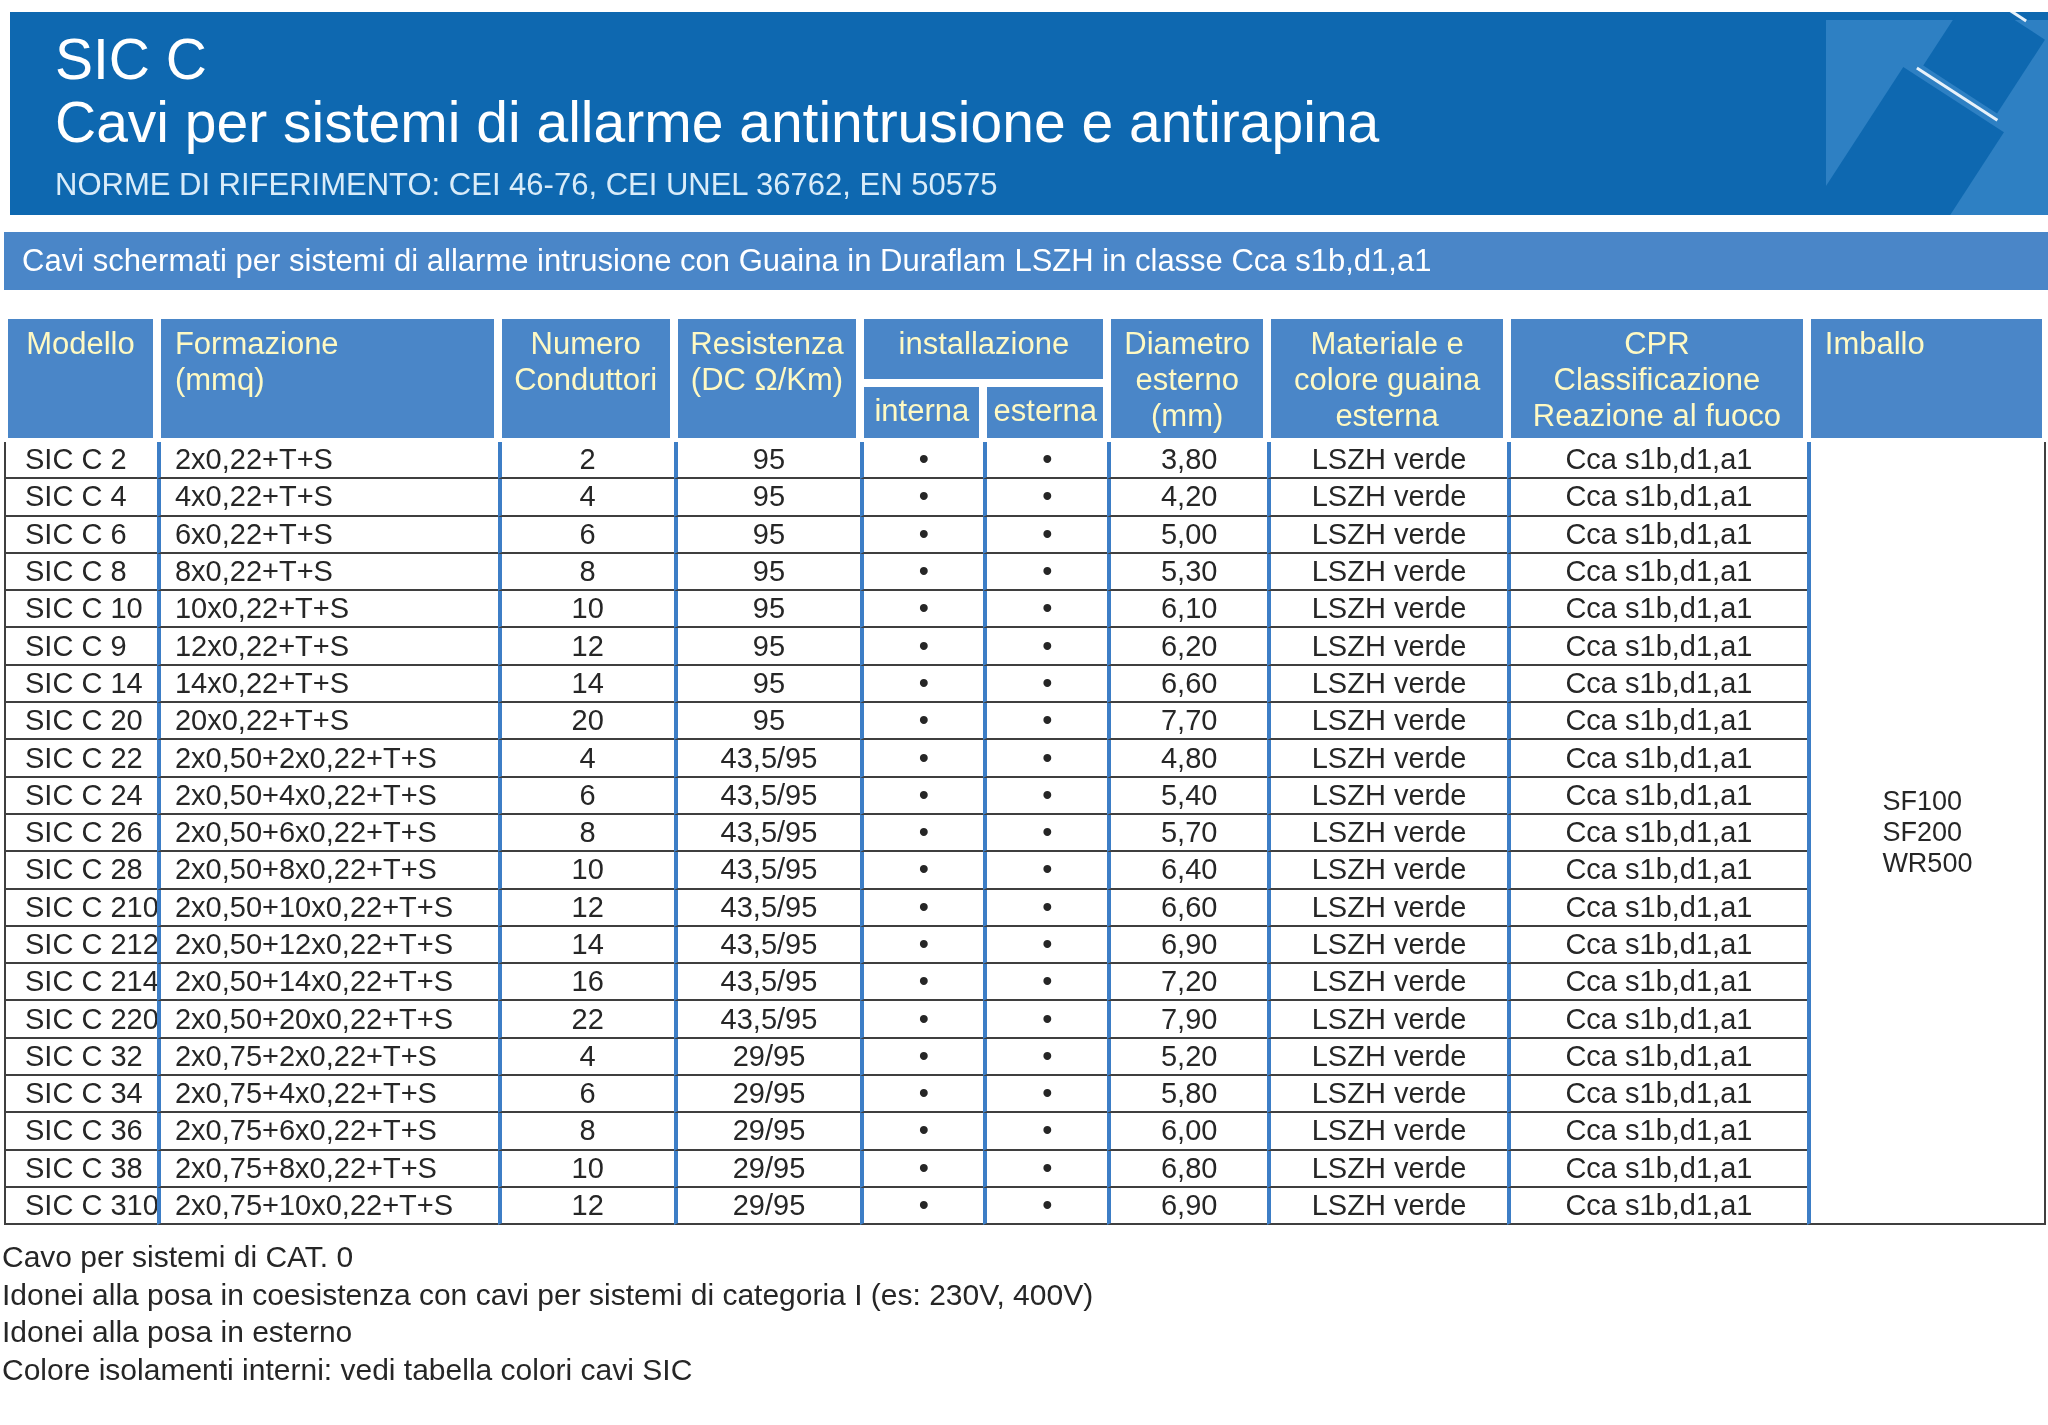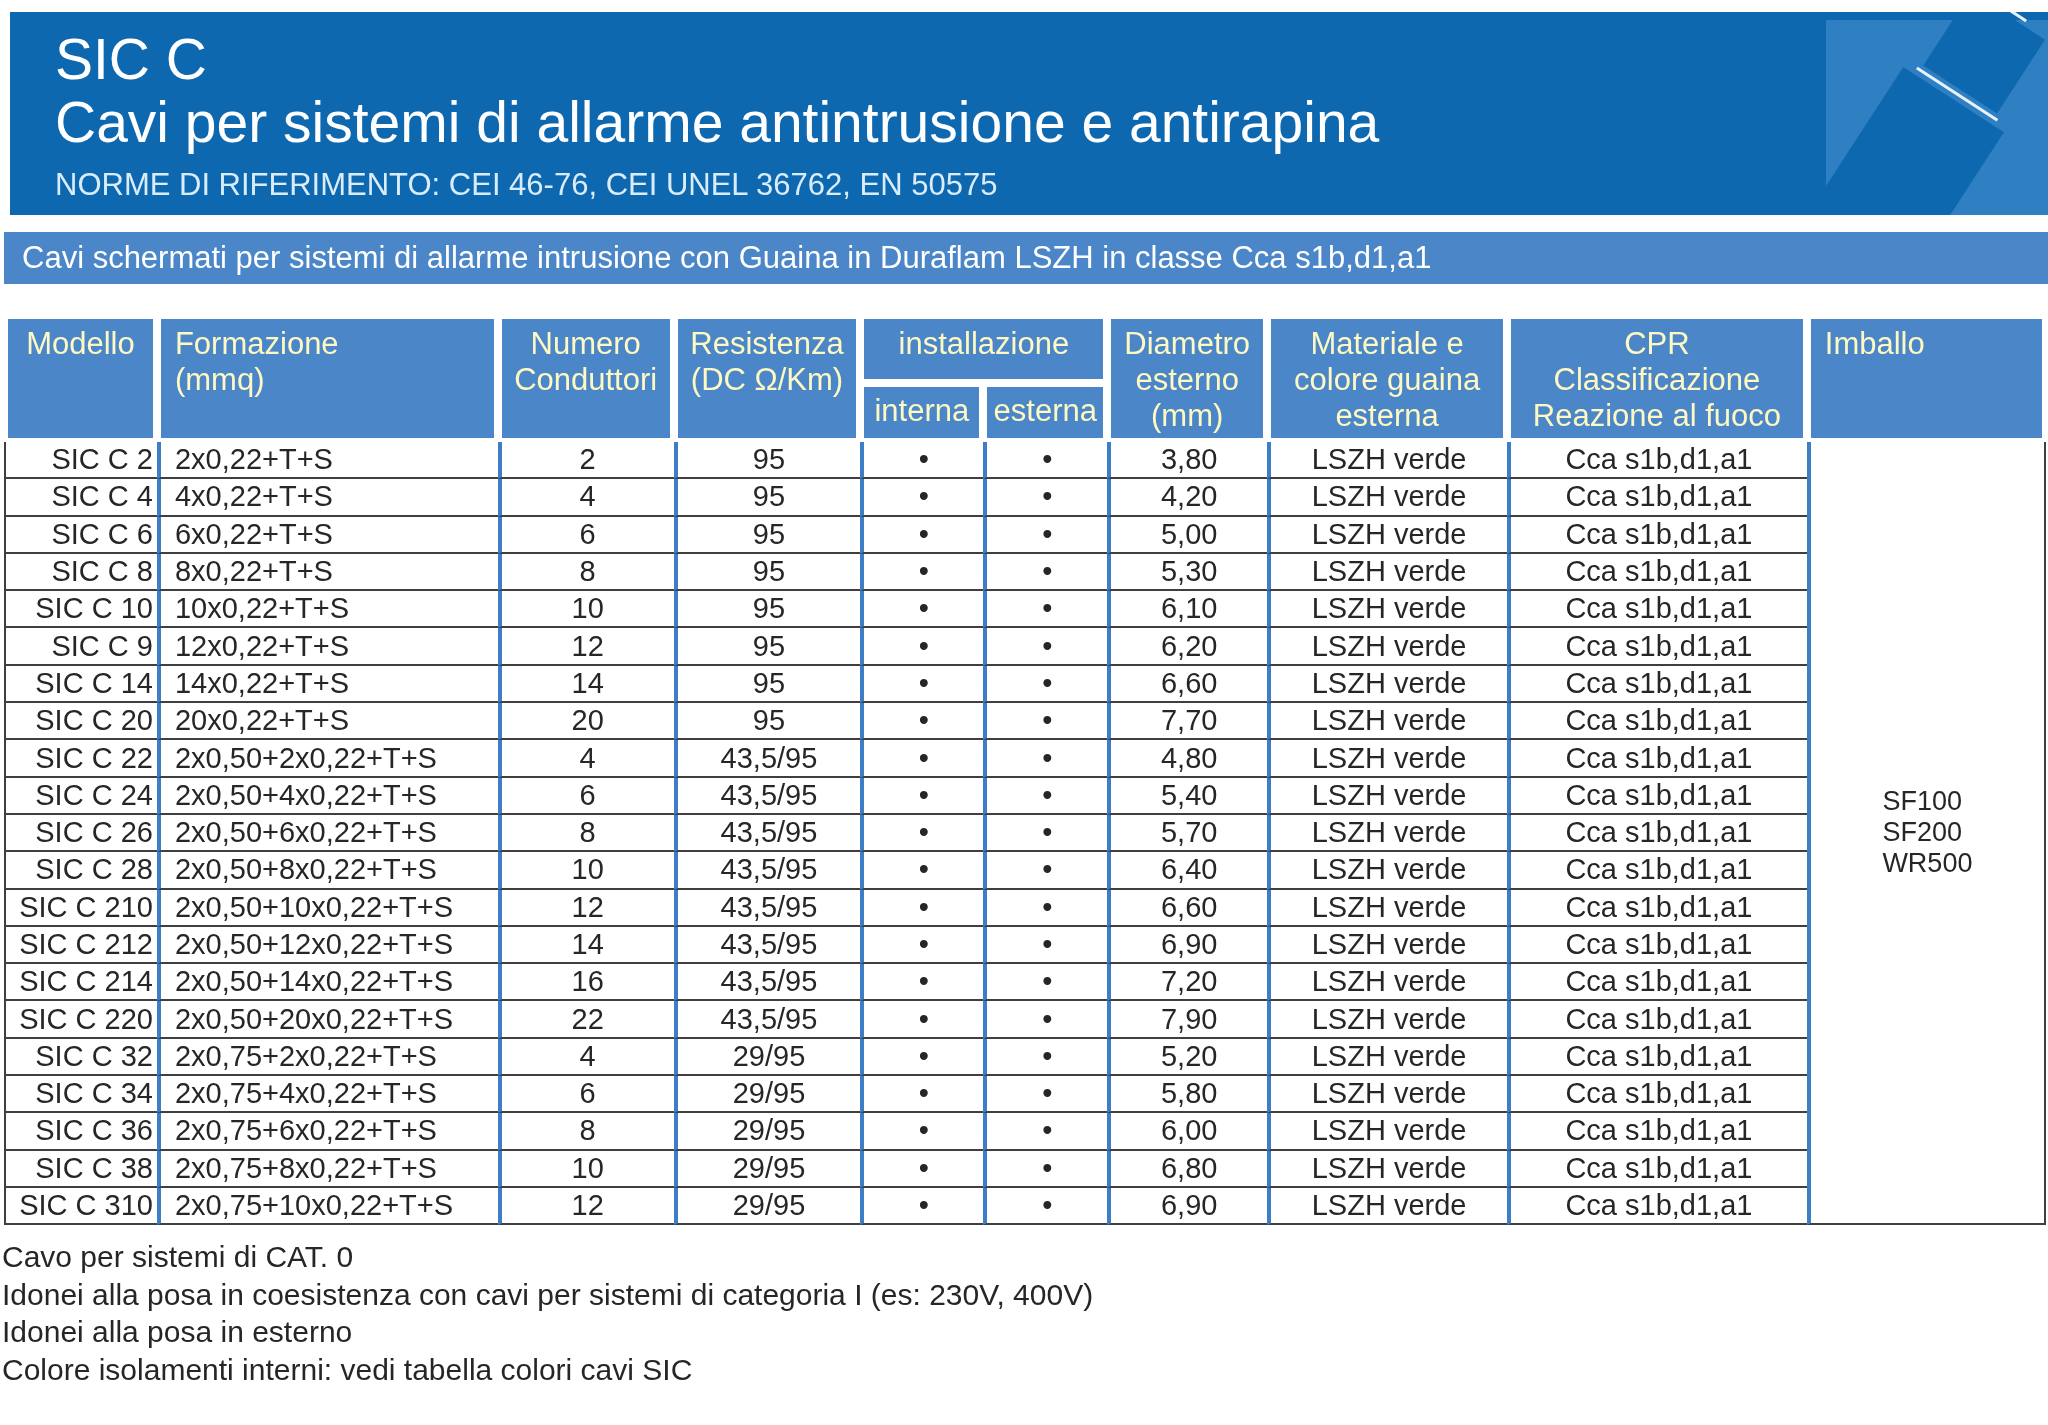--- a/index.html
+++ b/index.html
@@ -14,21 +14,21 @@
     position:absolute; left:10px; top:12px; right:0; height:203px;
     background:#0e68b0; color:#fff; padding:16px 0 0 45px;
   }
   .top-header .title    { font-size:57px; line-height:62px; font-weight:normal; }
   .top-header .subtitle { font-size:57px; line-height:64px; font-weight:normal; }
   .top-header .norms    { font-size:31px; line-height:36px; color:#d9ecf9; margin-top:13px; }
   .header-graphic { position:absolute; right:0; top:0; width:222px; height:203px; }
 
   
   .banner {
-    position:absolute; left:4px; top:232px; right:0; height:52px;
+    position:absolute; left:4px; top:232px; right:0; height:58px;
     background:#4a86c8; color:#fff; font-size:31px;
     display:flex; align-items:center; padding-left:18px;
   }
 
   
   .table-wrap { position:absolute; left:4px; top:315px; width:2042px; }
   table { width:100%; border-spacing:0; table-layout:fixed; }
   thead tr.r1 { height:66px; }
   thead tr.r2 { height:58px; }
   th {
@@ -36,21 +36,21 @@
     border:4px solid #fff; vertical-align:top; padding:7px 6px 4px 6px; text-align:center;
   }
   th.left { text-align:left; padding-left:14px; }
   th.sub  { vertical-align:middle; padding-top:2px; }
   tbody td {
     height:37.3px; font-size:29px; line-height:33px; color:#262626;
     text-align:center; padding:0 4px;
     border-left:4px solid #3d7ec6; border-bottom:2px solid #3f3f3f;
     overflow:hidden; white-space:nowrap;
   }
-  tbody td.c-modello    { text-align:right; border-left:2px solid #3f3f3f; padding-left:5px; }
+  tbody td.c-modello    { text-align:left; border-left:2px solid #3f3f3f; padding-left:19px; }
   tbody td.c-formazione { text-align:left; padding-left:14px; }
   tbody td.c-imballo    {
     border-right:2px solid #3f3f3f; vertical-align:middle; text-align:center;
     font-size:27px; line-height:31px;
   }
   .imballo-stack { display:inline-block; text-align:left; }
 
   
   .notes { position:absolute; left:2px; top:1238px; color:#262626; font-size:30px; line-height:37.5px; }
 </style>

